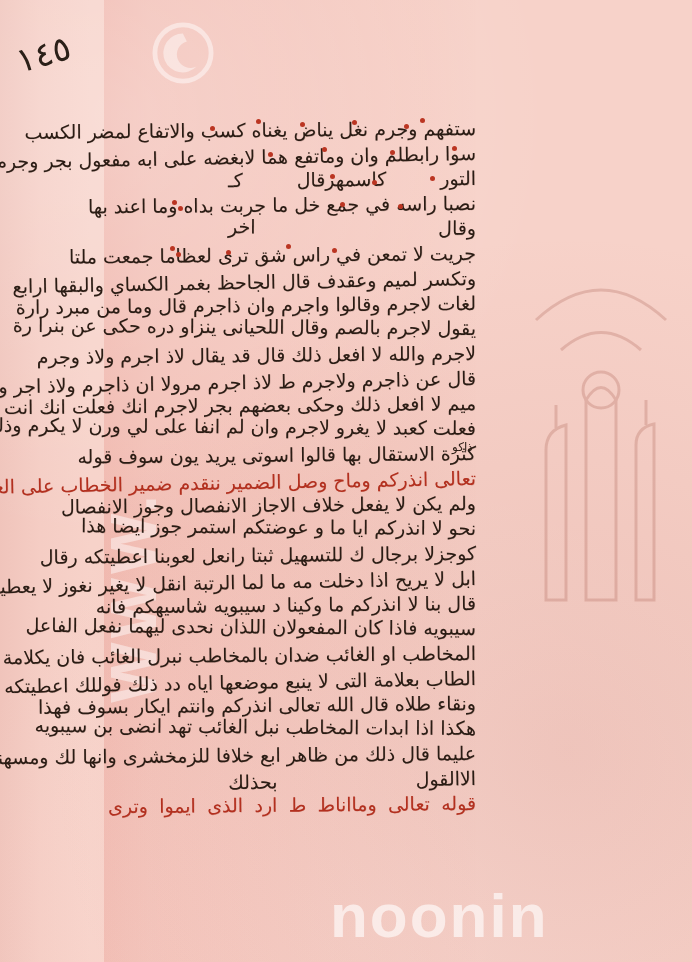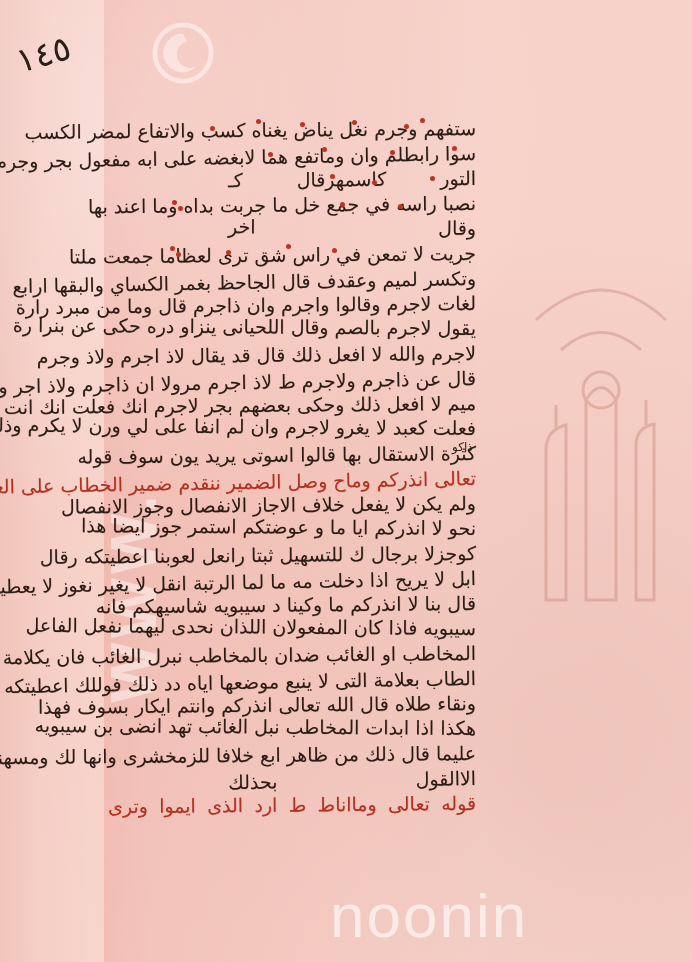--- a/index.html
+++ b/index.html
@@ -91,21 +91,21 @@
     color: rgba(255,255,255,0.45);
     pointer-events: none;
     user-select: none;
   }
   
   .wm-bottom {
     position: absolute;
     left: 330px;
     top: 880px;
     font-family: "Liberation Sans", sans-serif;
-    font-weight: 400;
+    font-weight: 700;
     font-size: 62px;
     letter-spacing: 2px;
     color: rgba(255,255,255,0.62);
     pointer-events: none;
     user-select: none;
     white-space: nowrap;
   }
 
   
   .folio {

